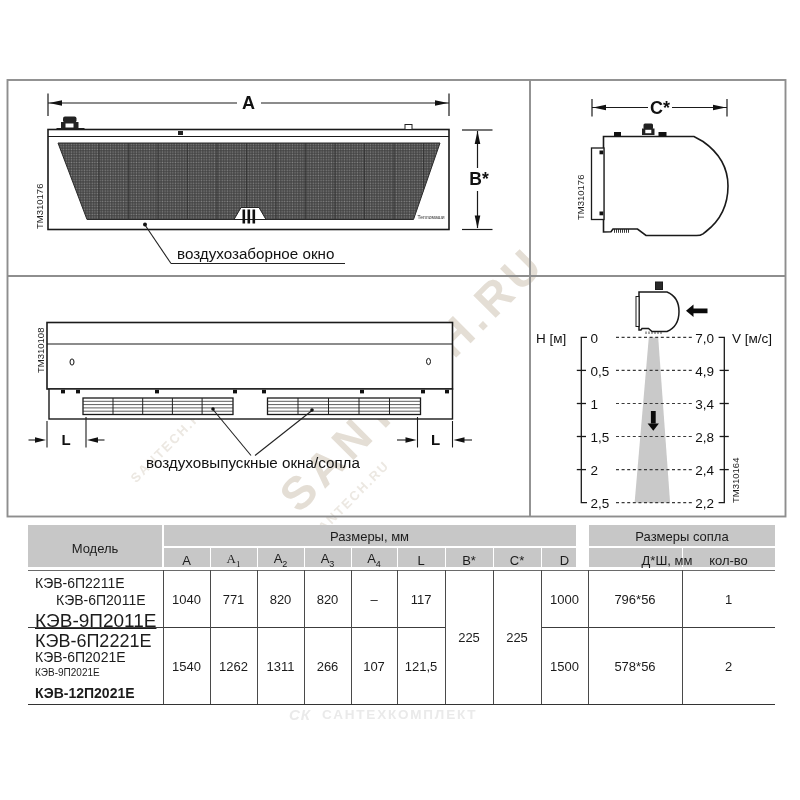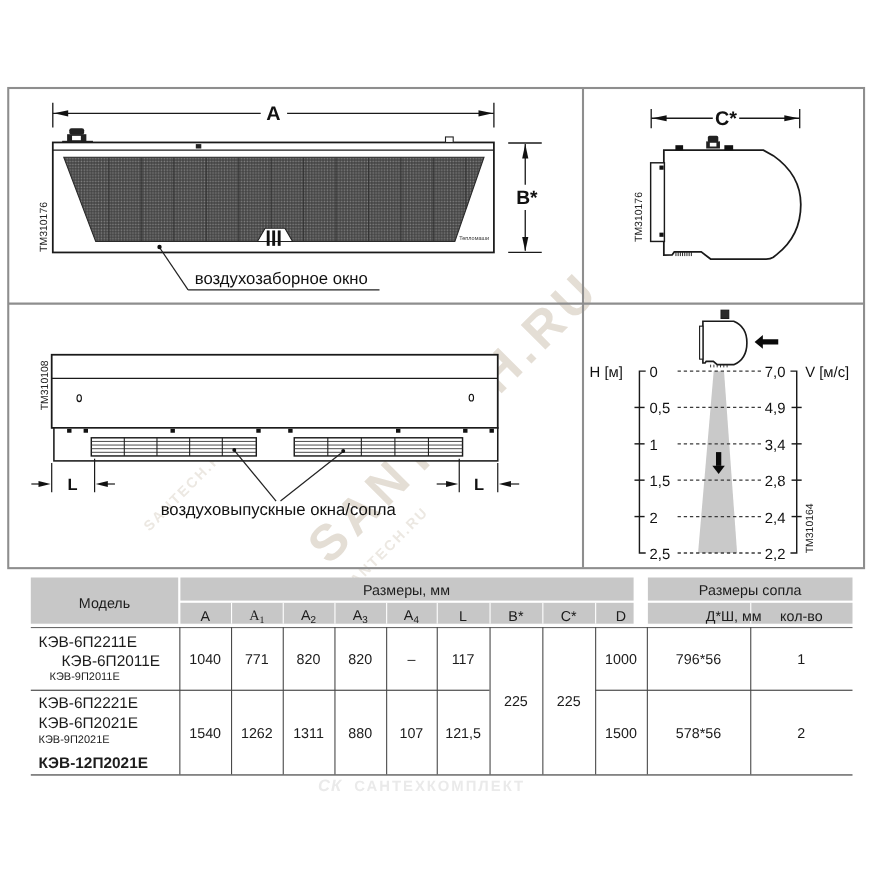--- a/index.html
+++ b/index.html
@@ -286,38 +286,38 @@
 <div class="vln" style="left:276px;top:45px;height:134px;"></div>
 <div class="vln" style="left:323px;top:45px;height:134px;"></div>
 <div class="vln" style="left:369px;top:45px;height:134px;"></div>
 <div class="vln" style="left:417px;top:45px;height:134px;"></div>
 <div class="vln" style="left:465px;top:45px;height:134px;"></div>
 <div class="vln" style="left:513px;top:45px;height:134px;"></div>
 <div class="vln" style="left:560px;top:45px;height:134px;"></div>
 <div class="vln" style="left:654px;top:45px;height:134px;"></div>
 <div class="txt" style="font-size:14px;left:7px;top:49.5px;">КЭВ-6П2211Е</div>
 <div class="txt" style="font-size:14px;left:7px;top:67.0px;margin-left:21px;">КЭВ-6П2011Е</div>
-<div class="txt" style="font-size:10px;left:17px;top:84.5px;">КЭВ-9П2011Е</div>
-<div class="txt" style="font-size:14px;left:7px;top:106px;">КЭВ-6П2221Е</div>
+<div class="txt" style="font-size:19px;left:7px;top:84.5px;text-decoration:underline;">КЭВ-9П2011Е</div>
+<div class="txt" style="font-size:18px;left:7px;top:106px;">КЭВ-6П2221Е</div>
 <div class="txt" style="font-size:14px;left:7px;top:124px;">КЭВ-6П2021Е</div>
 <div class="txt" style="font-size:10px;left:7px;top:142px;text-align:right;">КЭВ-9П2021Е</div>
 <div class="txt" style="font-size:14px;left:7px;top:160px;font-weight:bold;">КЭВ-12П2021Е</div>
 <div class="txt ctr" style="left:158.5px;top:74px;">1040</div>
 <div class="txt ctr" style="left:205.5px;top:74px;">771</div>
 <div class="txt ctr" style="left:252.5px;top:74px;">820</div>
 <div class="txt ctr" style="left:299.5px;top:74px;">820</div>
 <div class="txt ctr" style="left:346px;top:74px;">–</div>
 <div class="txt ctr" style="left:393px;top:74px;">117</div>
 <div class="txt ctr" style="left:536.5px;top:74px;">1000</div>
 <div class="txt ctr" style="left:607px;top:74px;">796*56</div>
 <div class="txt ctr" style="left:700.5px;top:74px;">1</div>
 <div class="txt ctr" style="left:158.5px;top:140.5px;">1540</div>
 <div class="txt ctr" style="left:205.5px;top:140.5px;">1262</div>
 <div class="txt ctr" style="left:252.5px;top:140.5px;">1311</div>
-<div class="txt ctr" style="left:299.5px;top:140.5px;">880</div>
+<div class="txt ctr" style="left:299.5px;top:140.5px;">266</div>
 <div class="txt ctr" style="left:346px;top:140.5px;">107</div>
 <div class="txt ctr" style="left:393px;top:140.5px;">121,5</div>
 <div class="txt ctr" style="left:536.5px;top:140.5px;">1500</div>
 <div class="txt ctr" style="left:607px;top:140.5px;">578*56</div>
 <div class="txt ctr" style="left:700.5px;top:140.5px;">2</div>
 <div class="txt ctr" style="left:441px;top:112px;">225</div>
 <div class="txt ctr" style="left:489px;top:112px;">225</div>
 </div>
 </div>
 

